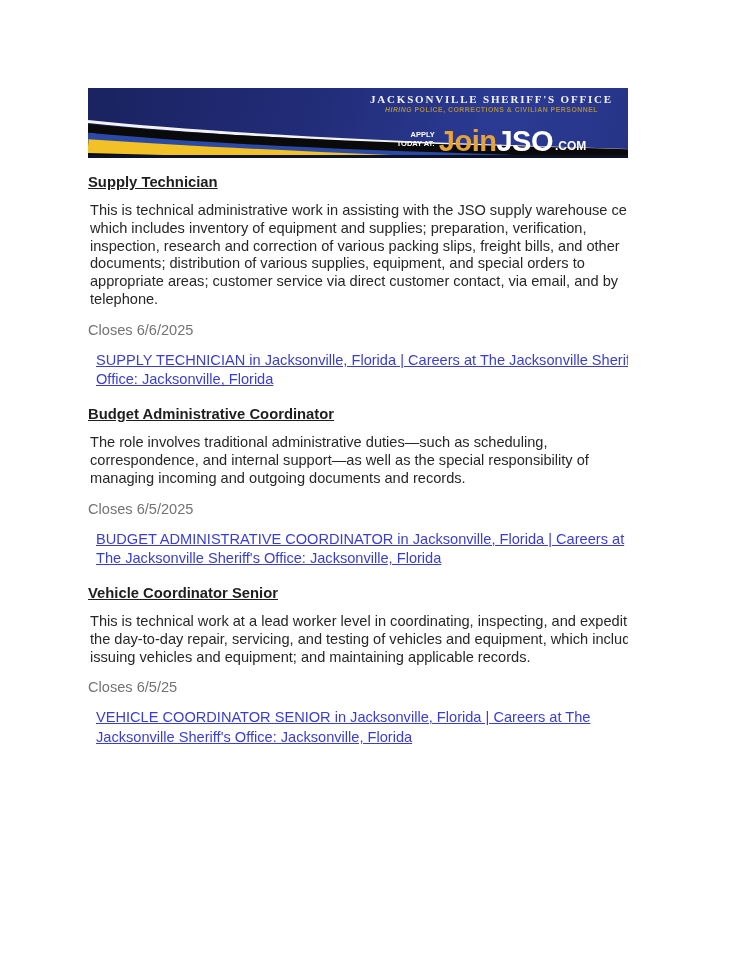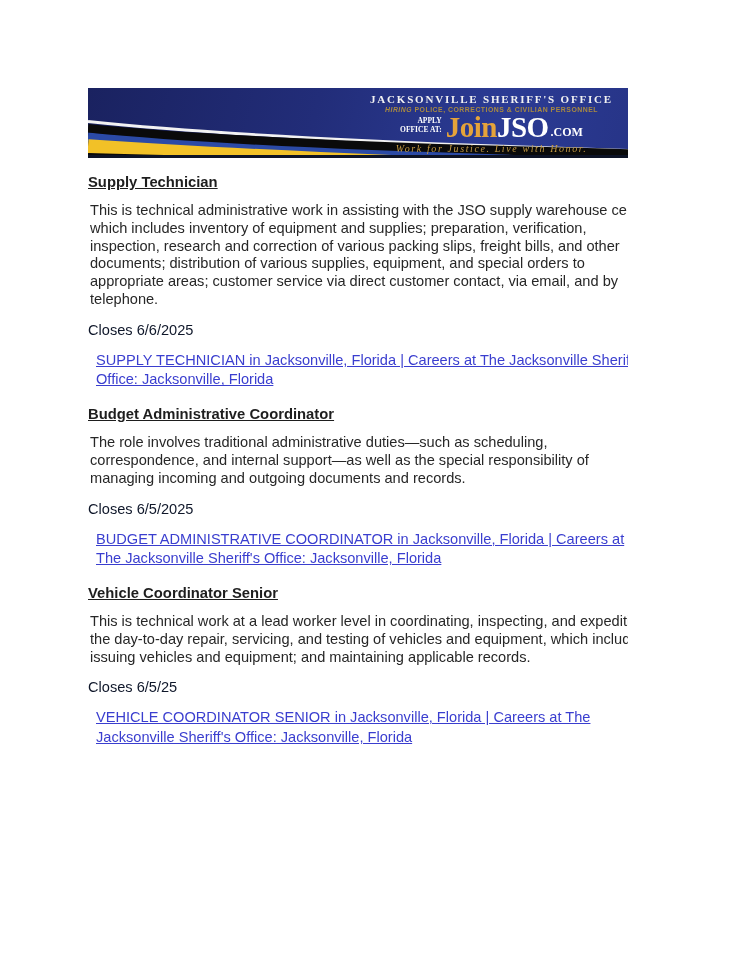--- a/index.html
+++ b/index.html
@@ -66,23 +66,22 @@
     letter-spacing: 0.5px;
     color: #a98a41;
     margin-top: 1px;
     white-space: nowrap;
   }
   .hiring-word { font-style: italic; }
   .brand-row {
     display: flex;
     justify-content: center;
     align-items: flex-end;
-    margin-top: 2px;
+    margin-top: 16px;
     line-height: 1;
-    font-family: Liberation Serif, serif;
   }
   .apply-block {
     text-align: right;
     color: #ffffff;
     font-weight: bold;
     font-size: 7.5px;
     line-height: 1.2;
     margin: 0 4px 6px 0;
     white-space: nowrap;
   }
@@ -129,21 +128,21 @@
   }
   .para {
     margin: 12px 2px 0;
     font-size: 14.6px;
     line-height: 1.22;
     color: #272727;
   }
   .closes {
     margin: 13px 0 0;
     font-size: 14.6px;
-    color: #0f172a;
+    color: #737373;
   }
   .doc-link {
     display: block;
     margin: 13px 8px 0;
     font-size: 14.6px;
     line-height: 1.35;
     color: #3a3ecf;
     text-decoration: underline;
     cursor: pointer;
   }
@@ -164,21 +163,21 @@
       </svg>
 
       <div class="banner-right-stripe"></div>
 
       <div class="banner-text">
         <div class="org-line">JACKSONVILLE SHERIFF'S OFFICE</div>
         <div class="hiring-line"><span class="hiring-word">HIRING</span><span> POLICE, CORRECTIONS &amp; CIVILIAN PERSONNEL</span></div>
         <div class="brand-row">
           <div class="apply-block">
             <div>APPLY</div>
-            <div>OFFICE AT:</div>
+            <div>TODAY AT:</div>
           </div>
           <div class="brand-text"><span class="brand-join">Join</span><span class="brand-jso">JSO</span></div>
           <div class="brand-suffix">.COM</div>
         </div>
         <div class="tagline">Work for Justice. Live with Honor.</div>
         <div class="fine-print"></div>
       </div>
     </div>
 
     <section>

